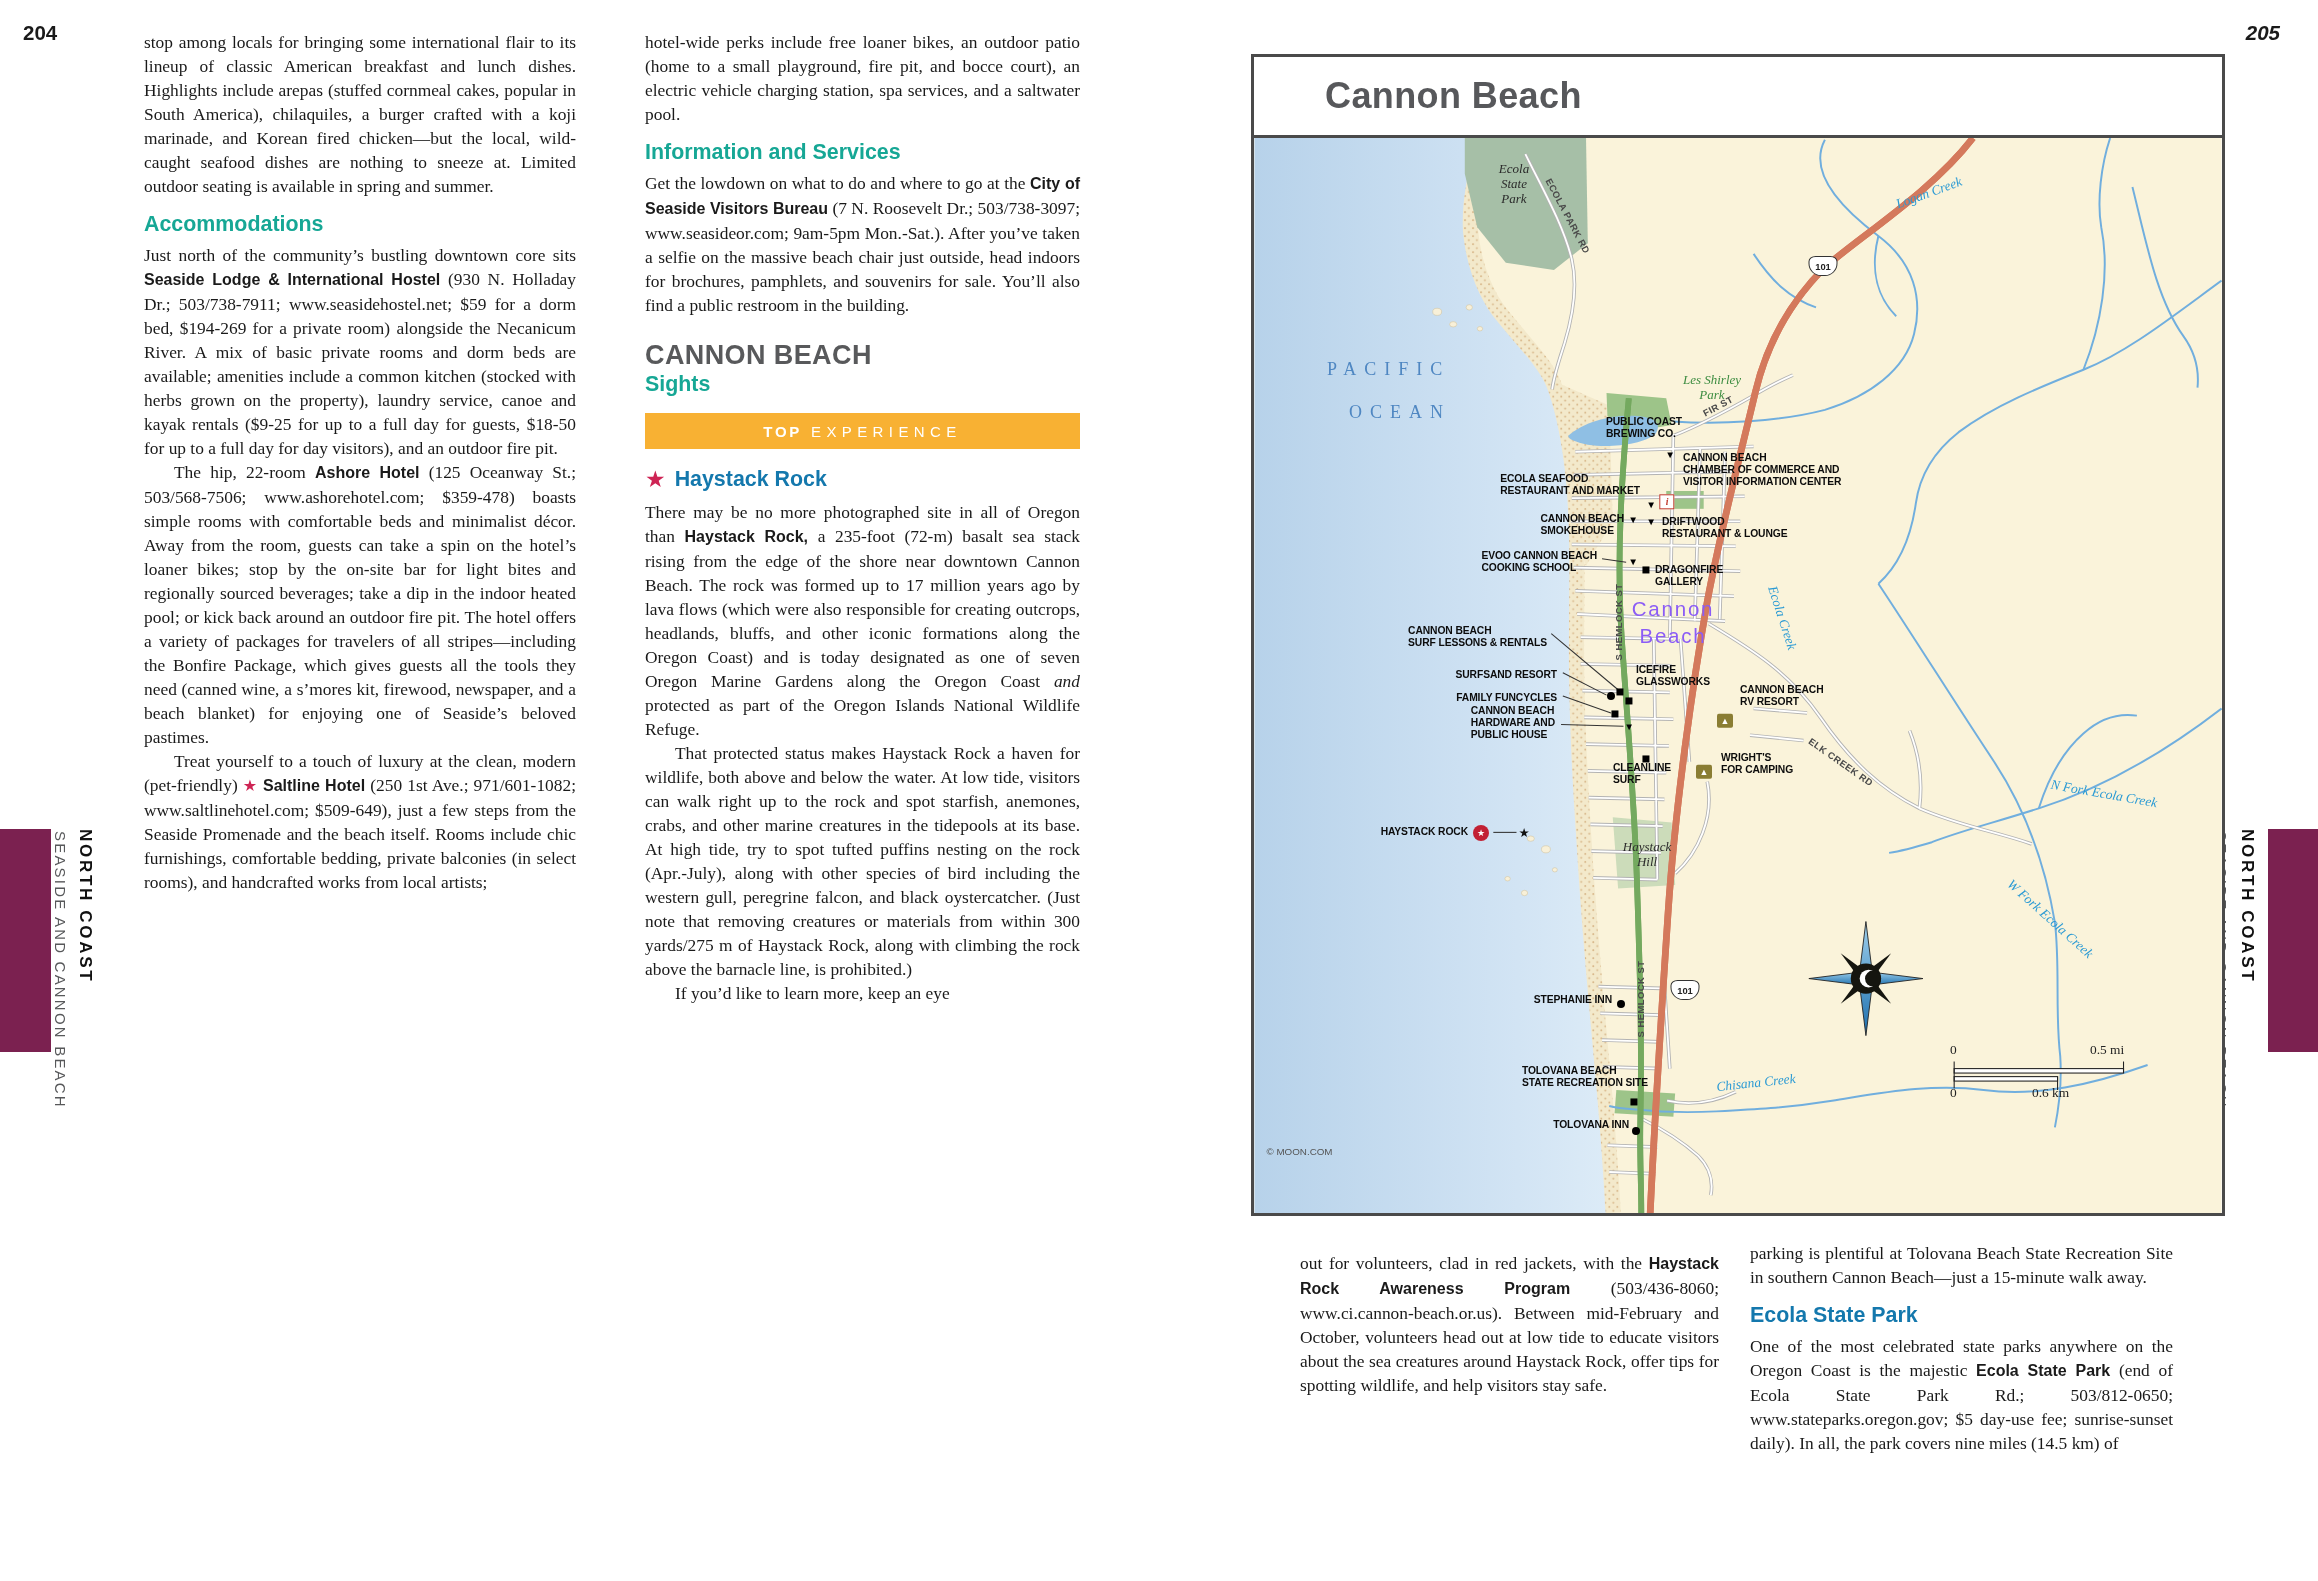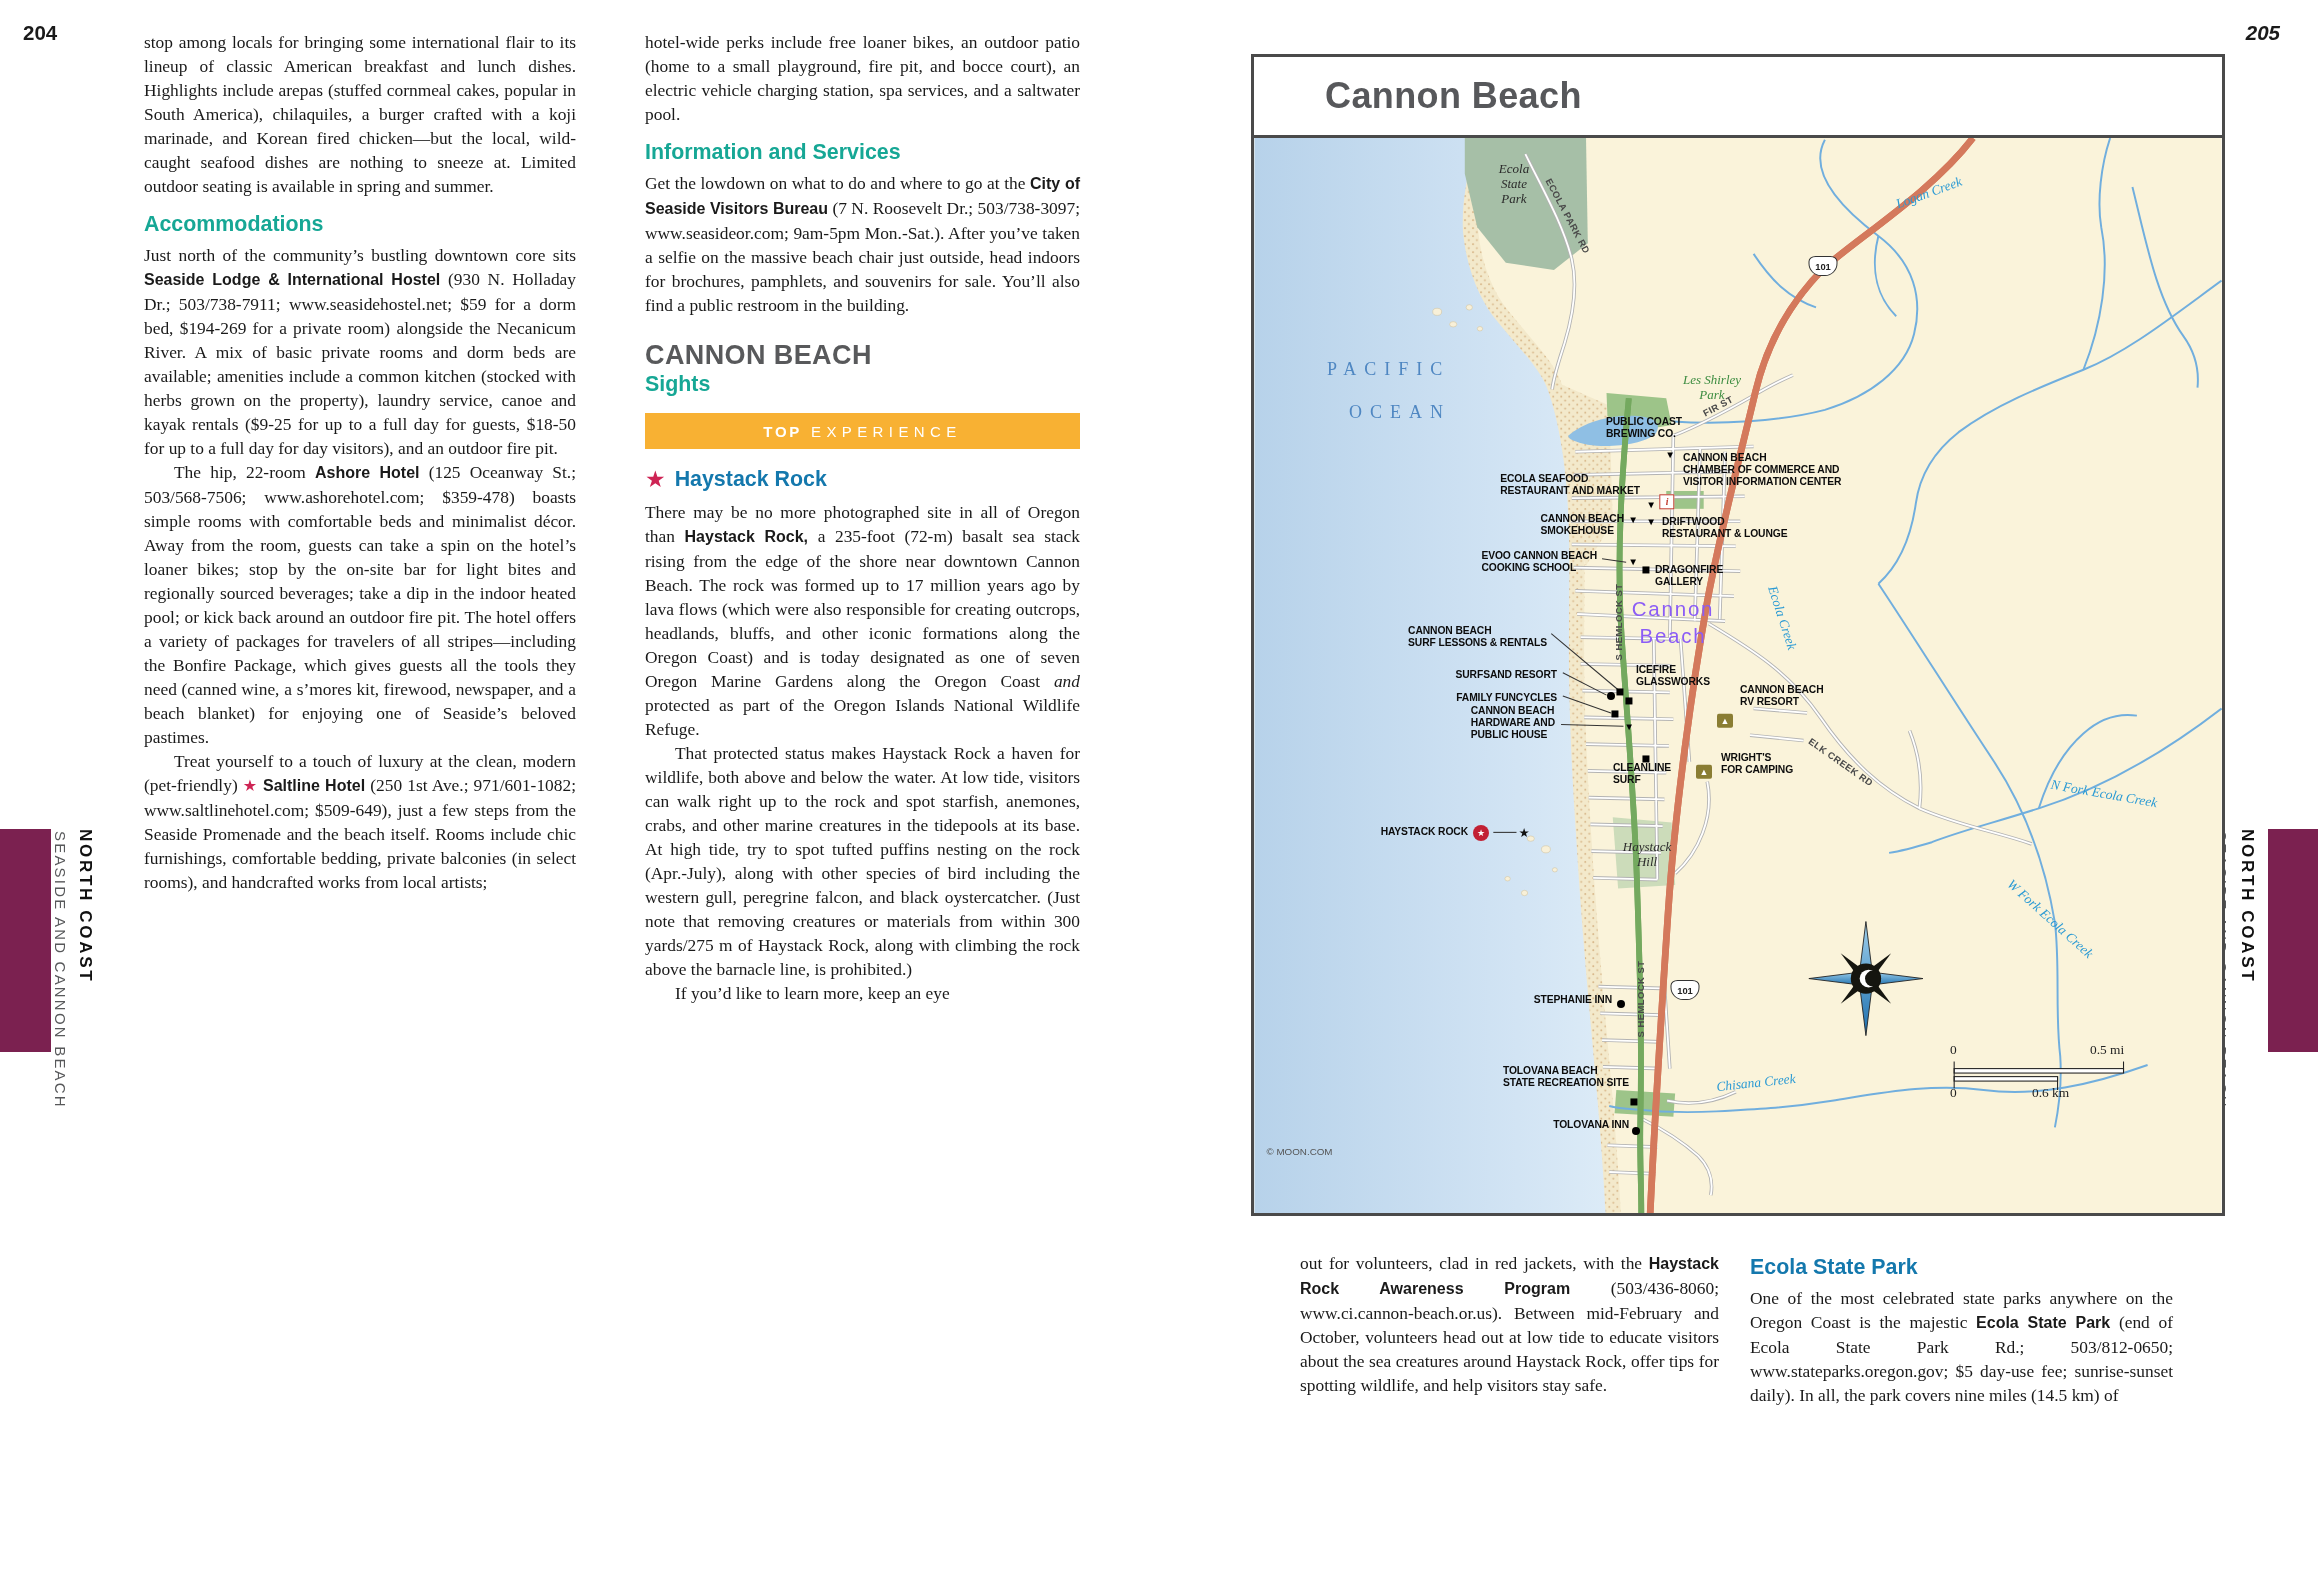--- a/index.html
+++ b/index.html
@@ -108,20 +108,21 @@
   <p><span>There may be no more photographed site in all of Oregon than </span><span class="b">Haystack Rock,</span><span> a 235-foot (72-m) basalt sea stack rising from the edge of the shore near downtown Cannon Beach. The rock was formed up to 17 million years ago by lava flows (which were also responsible for creating outcrops, headlands, bluffs, and other iconic formations along the Oregon Coast) and is today designated as one of seven Oregon Marine Gardens along the Oregon Coast </span><span class="i">and</span><span> protected as part of the Oregon Islands National Wildlife Refuge.</span></p>
   <p class="ind">That protected status makes Haystack Rock a haven for wildlife, both above and below the water. At low tide, visitors can walk right up to the rock and spot starfish, anemones, crabs, and other marine creatures in the tidepools at its base. At high tide, try to spot tufted puffins nesting on the rock (Apr.-July), along with other species of bird including the western gull, peregrine falcon, and black oystercatcher. (Just note that removing creatures or materials from within 300 yards/275 m of Haystack Rock, along with climbing the rock above the barnacle line, is prohibited.)</p>
   <p class="ind">If you’d like to learn more, keep an eye</p>
 </div>
 
 <div class="col" id="col3">
   <p><span>out for volunteers, clad in red jackets, with the </span><span class="b">Haystack Rock Awareness Program</span><span> (503/436-8060; www.ci.cannon-beach.or.us). Between mid-February and October, volunteers head out at low tide to educate visitors about the sea creatures around Haystack Rock, offer tips for spotting wildlife, and help visitors stay safe.</span></p>
 </div>
 
 <div class="col" id="col4">
+  <p>parking is plentiful at Tolovana Beach State Recreation Site in southern Cannon Beach—just a 15-minute walk away.</p>
   <div class="h-blue">Ecola State Park</div>
   <p><span>One of the most celebrated state parks anywhere on the Oregon Coast is the majestic </span><span class="b">Ecola State Park</span><span> (end of Ecola State Park Rd.; 503/812-0650; www.stateparks.oregon.gov; $5 day-use fee; sunrise-sunset daily). In all, the park covers nine miles (14.5 km) of</span></p>
 </div>
 
 <div class="vtab" id="vtab-left"></div>
 <div class="vtab" id="vtab-right"></div>
 <div class="vtext vgray" id="vl-gray">SEASIDE AND CANNON BEACH</div>
 <div class="vtext vbold" id="vl-bold">NORTH COAST</div>
 <div class="vtext vgray" id="vr-gray">SEASIDE AND CANNON BEACH</div>
 <div class="vtext vbold" id="vr-bold">NORTH COAST</div>
@@ -282,21 +283,21 @@
         <div class="map-label poi" style="left: 467px; top: 614px;">WRIGHT'S
 FOR CAMPING</div>
         <div class="map-label road" style="left: 587px; top: 624px; transform: translate(-50%, -50%) rotate(35deg);">ELK CREEK RD</div>
         <div class="map-label poi" style="left: 388px; top: 624px; transform: translate(-50%, 0px);">CLEANLINE
 SURF</div>
         <div class="map-label poi" style="left: 214px; top: 688px; transform: translate(-100%, 0px);">HAYSTACK ROCK</div>
         <div class="map-label park-dark" style="left: 393px; top: 701px; transform: translate(-50%, 0px);">Haystack
 Hill</div>
         <div class="map-label poi" style="left: 358px; top: 856px; transform: translate(-100%, 0px);">STEPHANIE INN</div>
         <div class="map-label road" style="left: 386px; top: 861px; transform: translate(-50%, -50%) rotate(-90deg);">S HEMLOCK ST</div>
-        <div class="map-label poi" style="left: 375px; top: 927px; transform: translate(-100%, 0px);">TOLOVANA BEACH
+        <div class="map-label poi" style="left: 394px; top: 927px; transform: translate(-100%, 0px);">TOLOVANA BEACH
 STATE RECREATION SITE</div>
         <div class="map-label poi" style="left: 375px; top: 981px; transform: translate(-100%, 0px);">TOLOVANA INN</div>
         <div class="map-label creek" style="left: 502px; top: 945px; transform: translate(-50%, -50%) rotate(-6deg);">Chisana Creek</div>
         <div class="map-label creek" style="left: 850px; top: 656px; transform: translate(-50%, -50%) rotate(10deg);">N Fork Ecola Creek</div>
         <div class="map-label creek" style="left: 796px; top: 781px; transform: translate(-50%, -50%) rotate(42deg);">W Fork Ecola Creek</div>
         <div class="map-label credit" style="left: 12.5px; top: 1008px;">© MOON.COM</div>
         <div class="map-label scale" style="left: 696px; top: 904px;">0</div>
         <div class="map-label scale" style="left: 836px; top: 904px;">0.5 mi</div>
         <div class="map-label scale" style="left: 696px; top: 947px;">0</div>
         <div class="map-label scale" style="left: 778px; top: 947px;">0.6 km</div>

